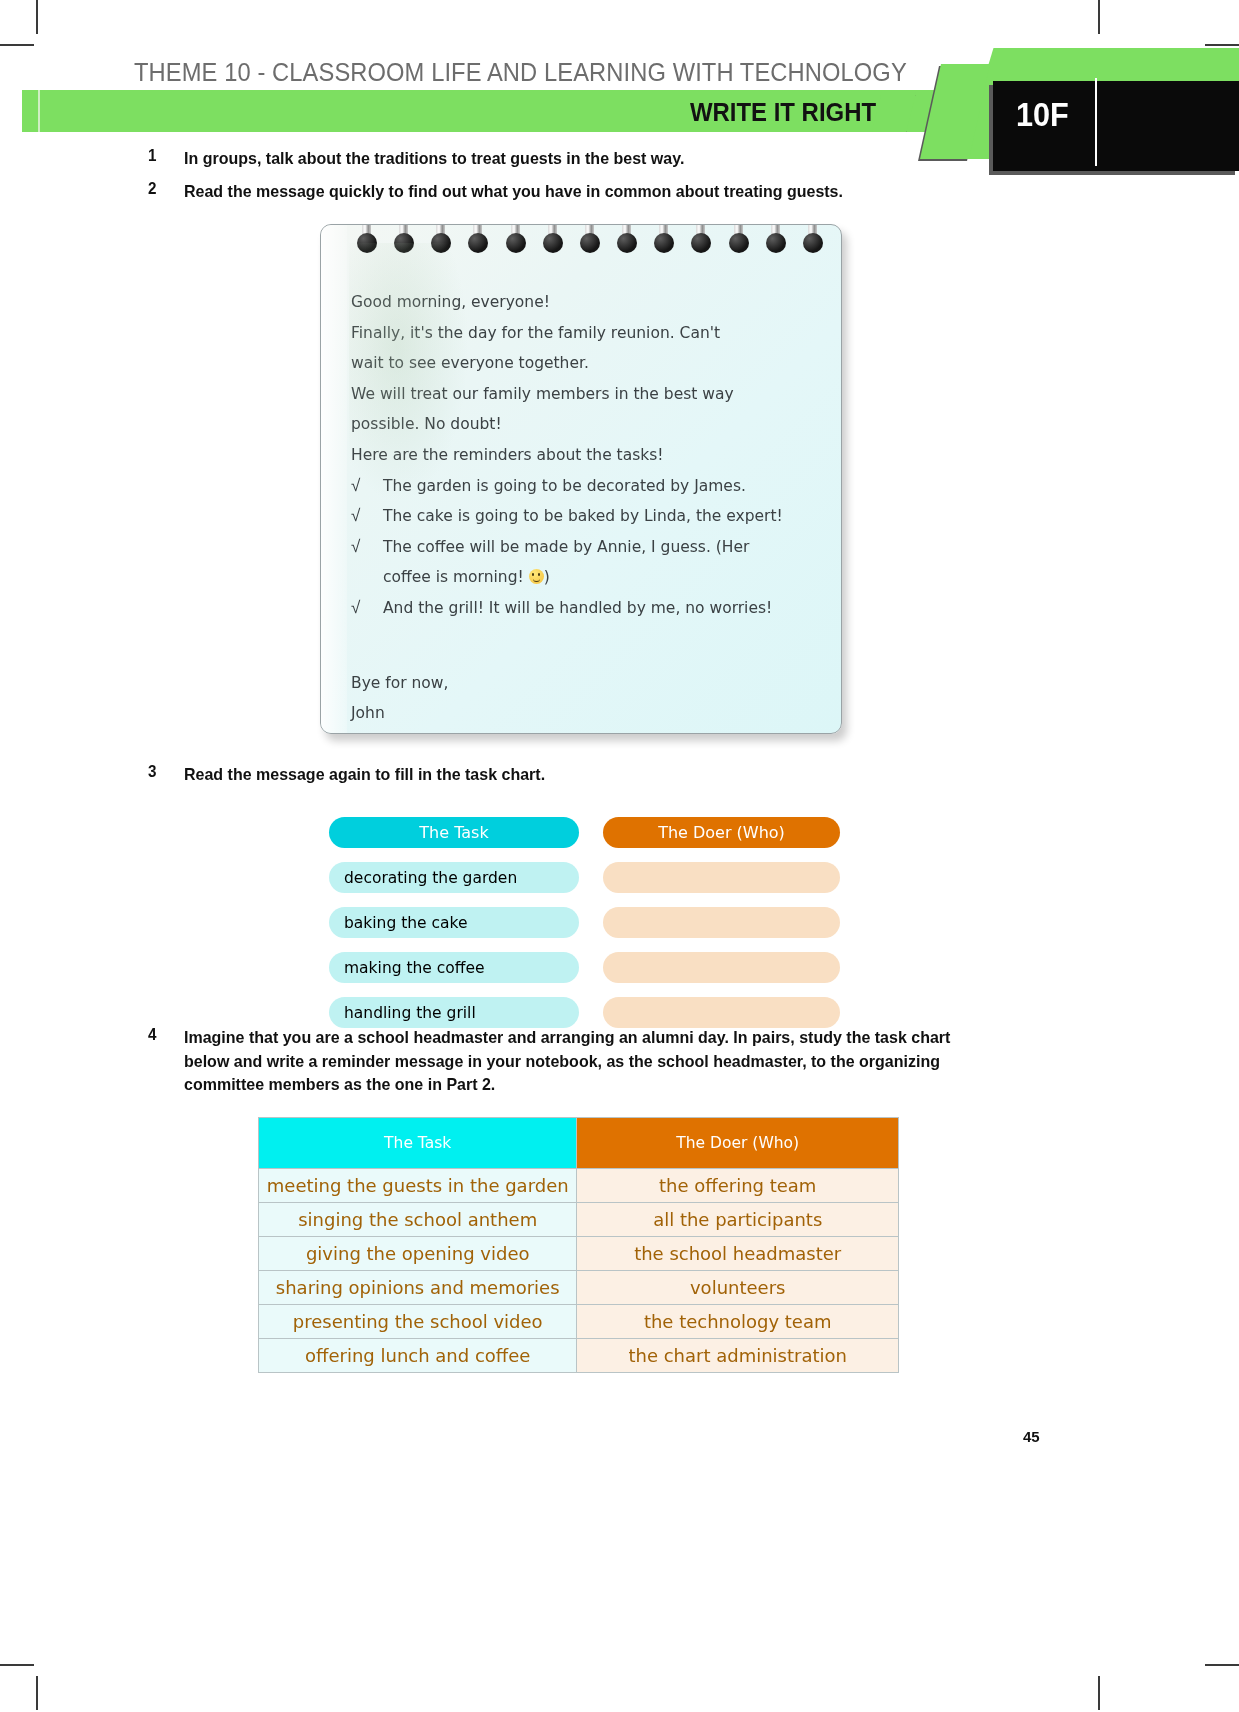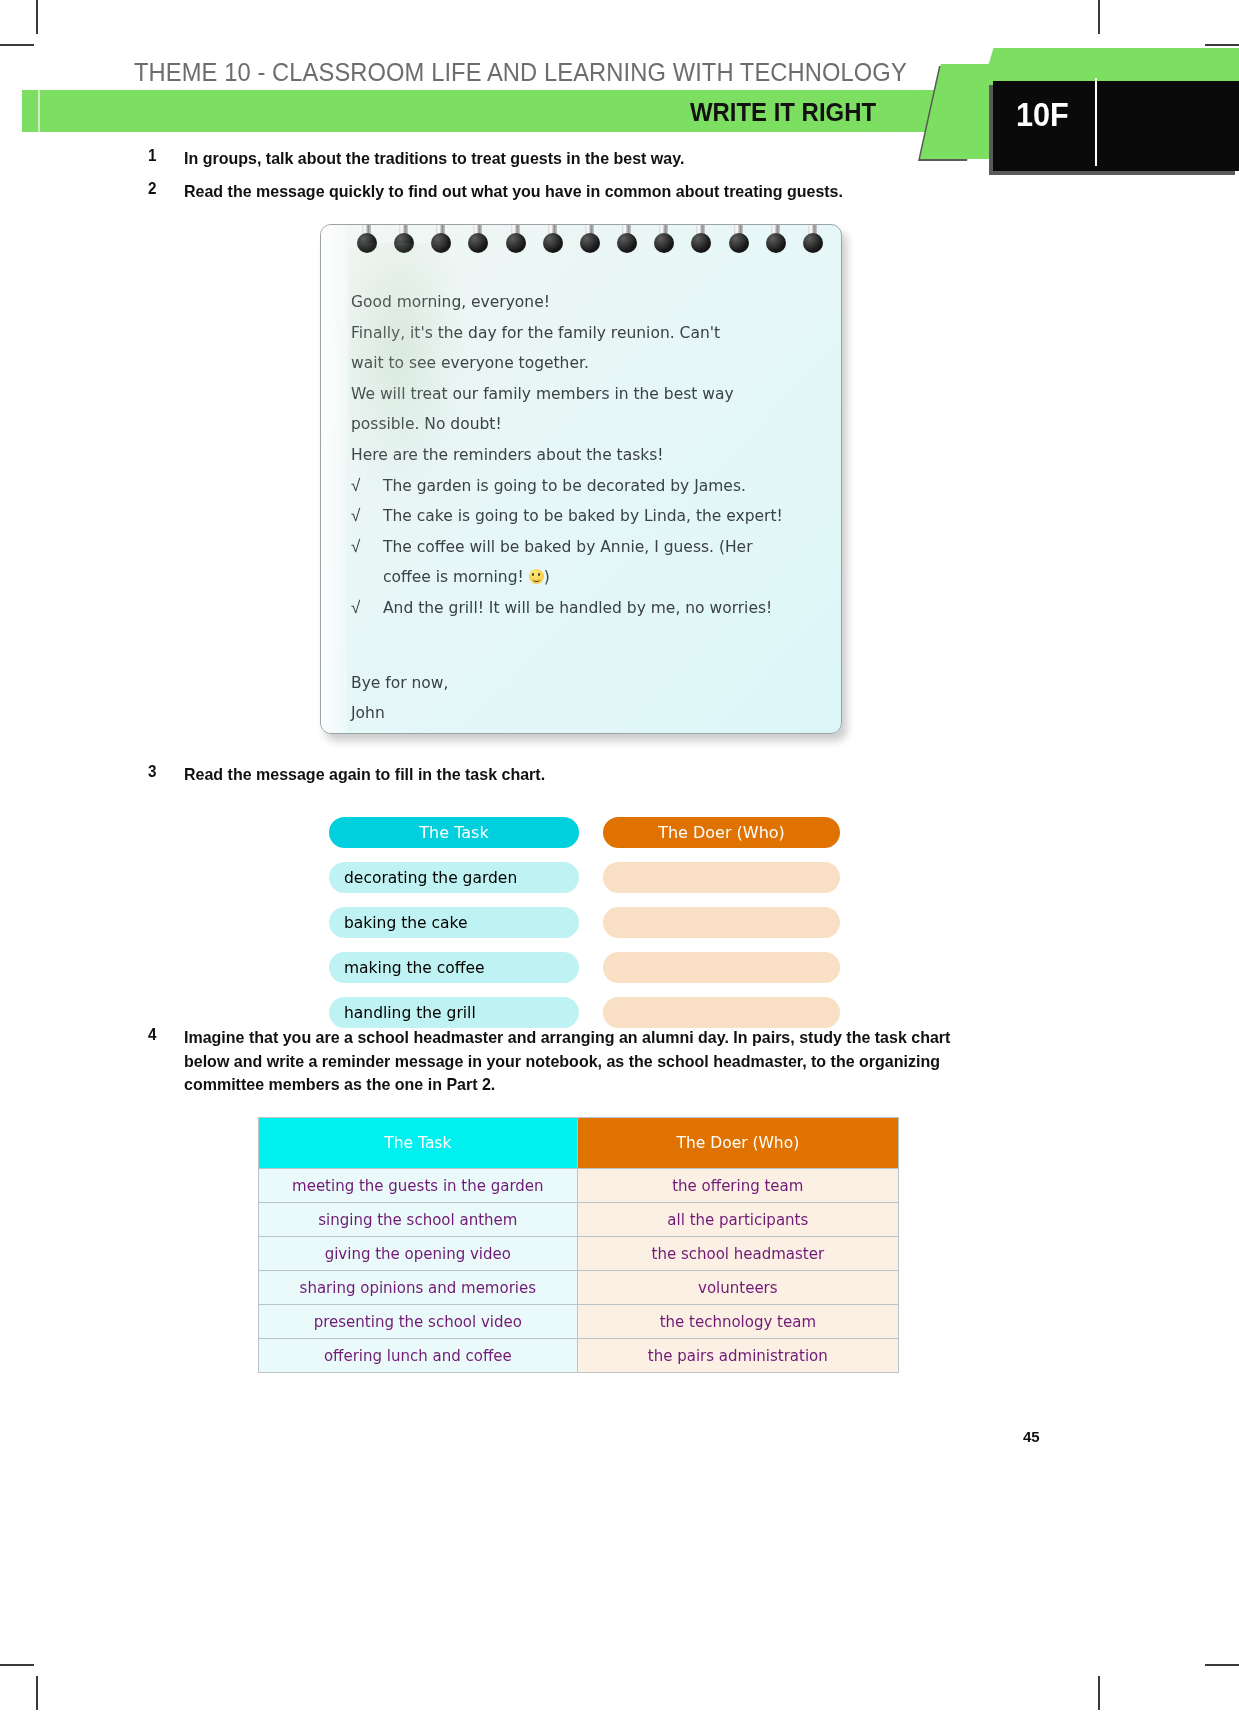--- a/index.html
+++ b/index.html
@@ -150,21 +150,21 @@
   .pill.body.task-col{background:#bff2f2;color:#000000;padding-left:15px;box-sizing:border-box;}
   .pill.body.doer-col{background:#f9dfc3;}
 
   
   #tasktable{
     position:absolute;left:258px;top:1117px;width:641px;
     border-collapse:collapse;
   }
   #tasktable th,#tasktable td{
     border:1px solid #b9c4c6;text-align:center;
-    font-family:"DejaVu Sans",sans-serif;font-size:15px;color:#701a75;
+    font-family:"DejaVu Sans",sans-serif;font-size:18px;color:#a16207;
     height:33px;padding:0 6px;
   }
   #tasktable th{
     color:#ffffff;font-weight:normal;font-size:15.5px;height:50px;
     border-color:#b9c4c6;
   }
   #tasktable th.c-task{background:#00f0f0;}
   #tasktable th.c-doer{background:#df7200;}
   #tasktable td.c-task{background:#eafafa;width:320px;}
   #tasktable td.c-doer{background:#fcf0e4;width:321px;}
@@ -280,21 +280,21 @@
     <div class="note-check">
       <div class="tick">√</div>
       <div class="ctext">The garden is going to be decorated by James.</div>
     </div>
     <div class="note-check">
       <div class="tick">√</div>
       <div class="ctext">The cake is going to be baked by Linda, the expert!</div>
     </div>
     <div class="note-check">
       <div class="tick">√</div>
-      <div class="ctext just">The coffee will be baked by Annie, I guess. (Her</div>
+      <div class="ctext just">The coffee will be made by Annie, I guess. (Her</div>
     </div>
     <div class="note-check">
       <div class="tick"></div>
       <div class="ctext">
         <span>coffee is morning!</span>
         <span class="emoji"></span><span>)</span>
       </div>
     </div>
     <div class="note-check">
       <div class="tick">√</div>
@@ -362,18 +362,18 @@
       <tr>
         <td class="c-task">sharing opinions and memories</td>
         <td class="c-doer">volunteers</td>
       </tr>
       <tr>
         <td class="c-task">presenting the school video</td>
         <td class="c-doer">the technology team</td>
       </tr>
       <tr>
         <td class="c-task">offering lunch and coffee</td>
-        <td class="c-doer">the pairs administration</td>
+        <td class="c-doer">the chart administration</td>
       </tr>
     </tbody>
 </table>
 
 <div id="pagenum">45</div>
 
 </body></html>

